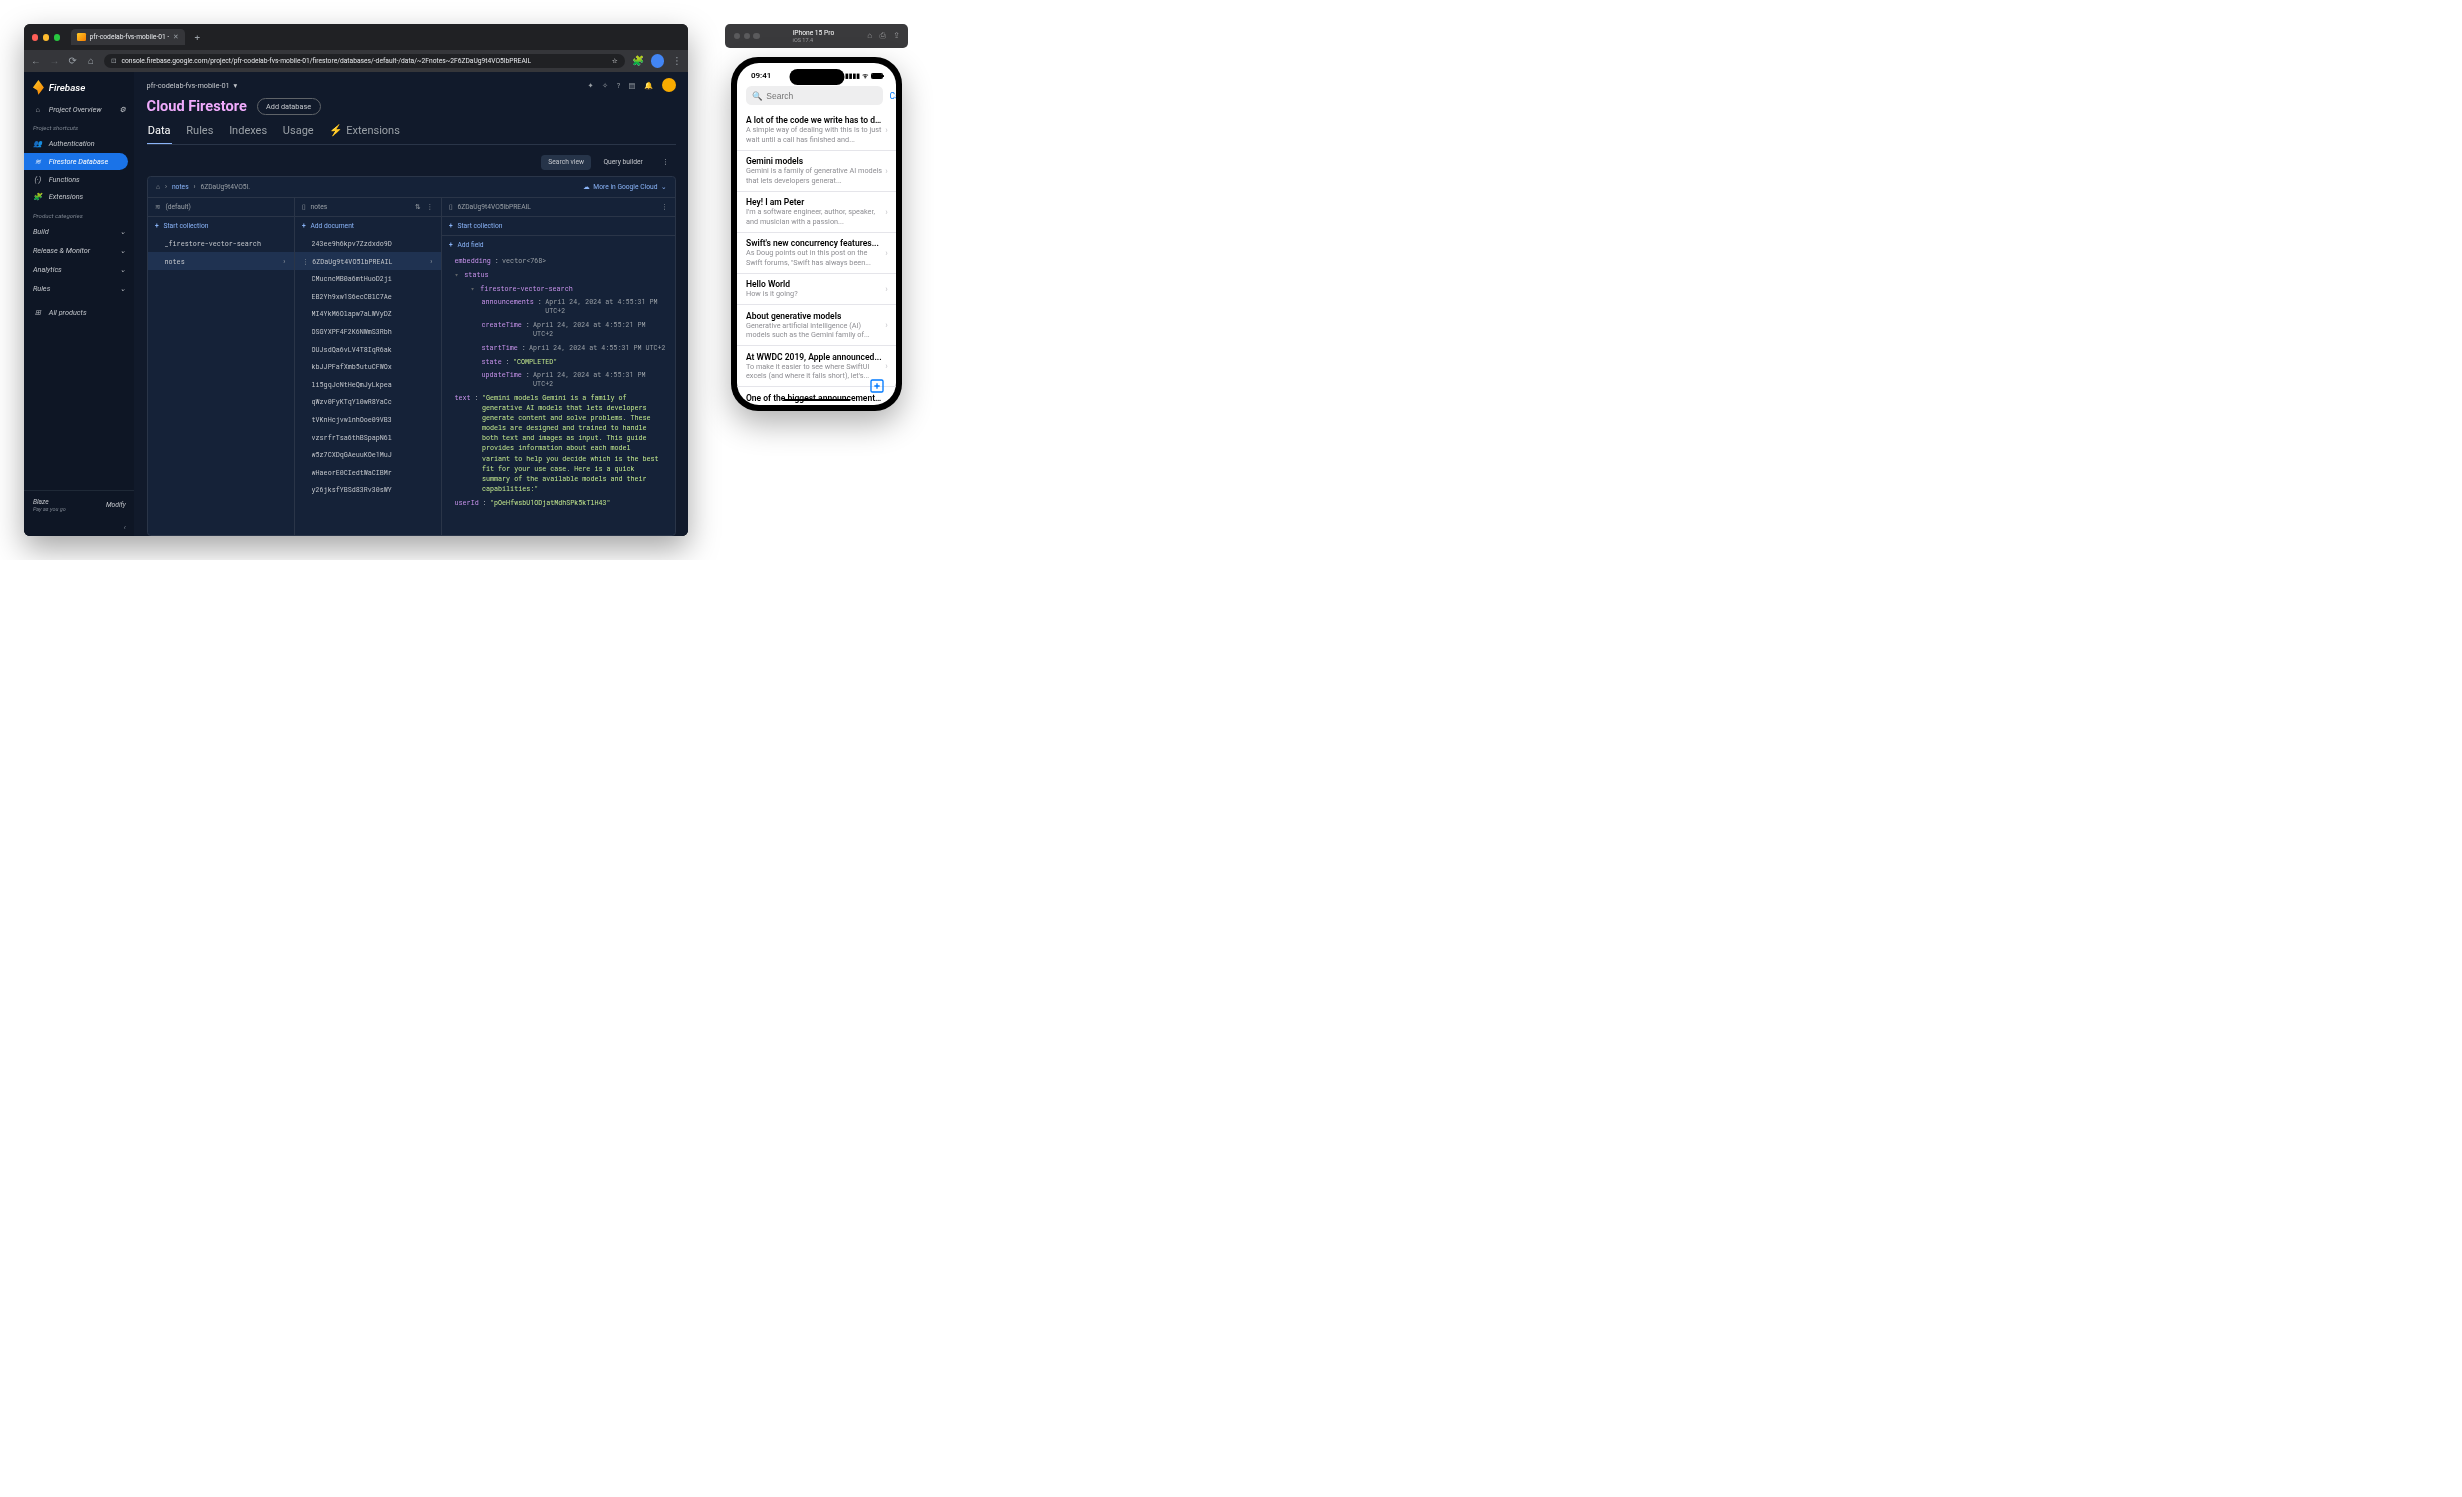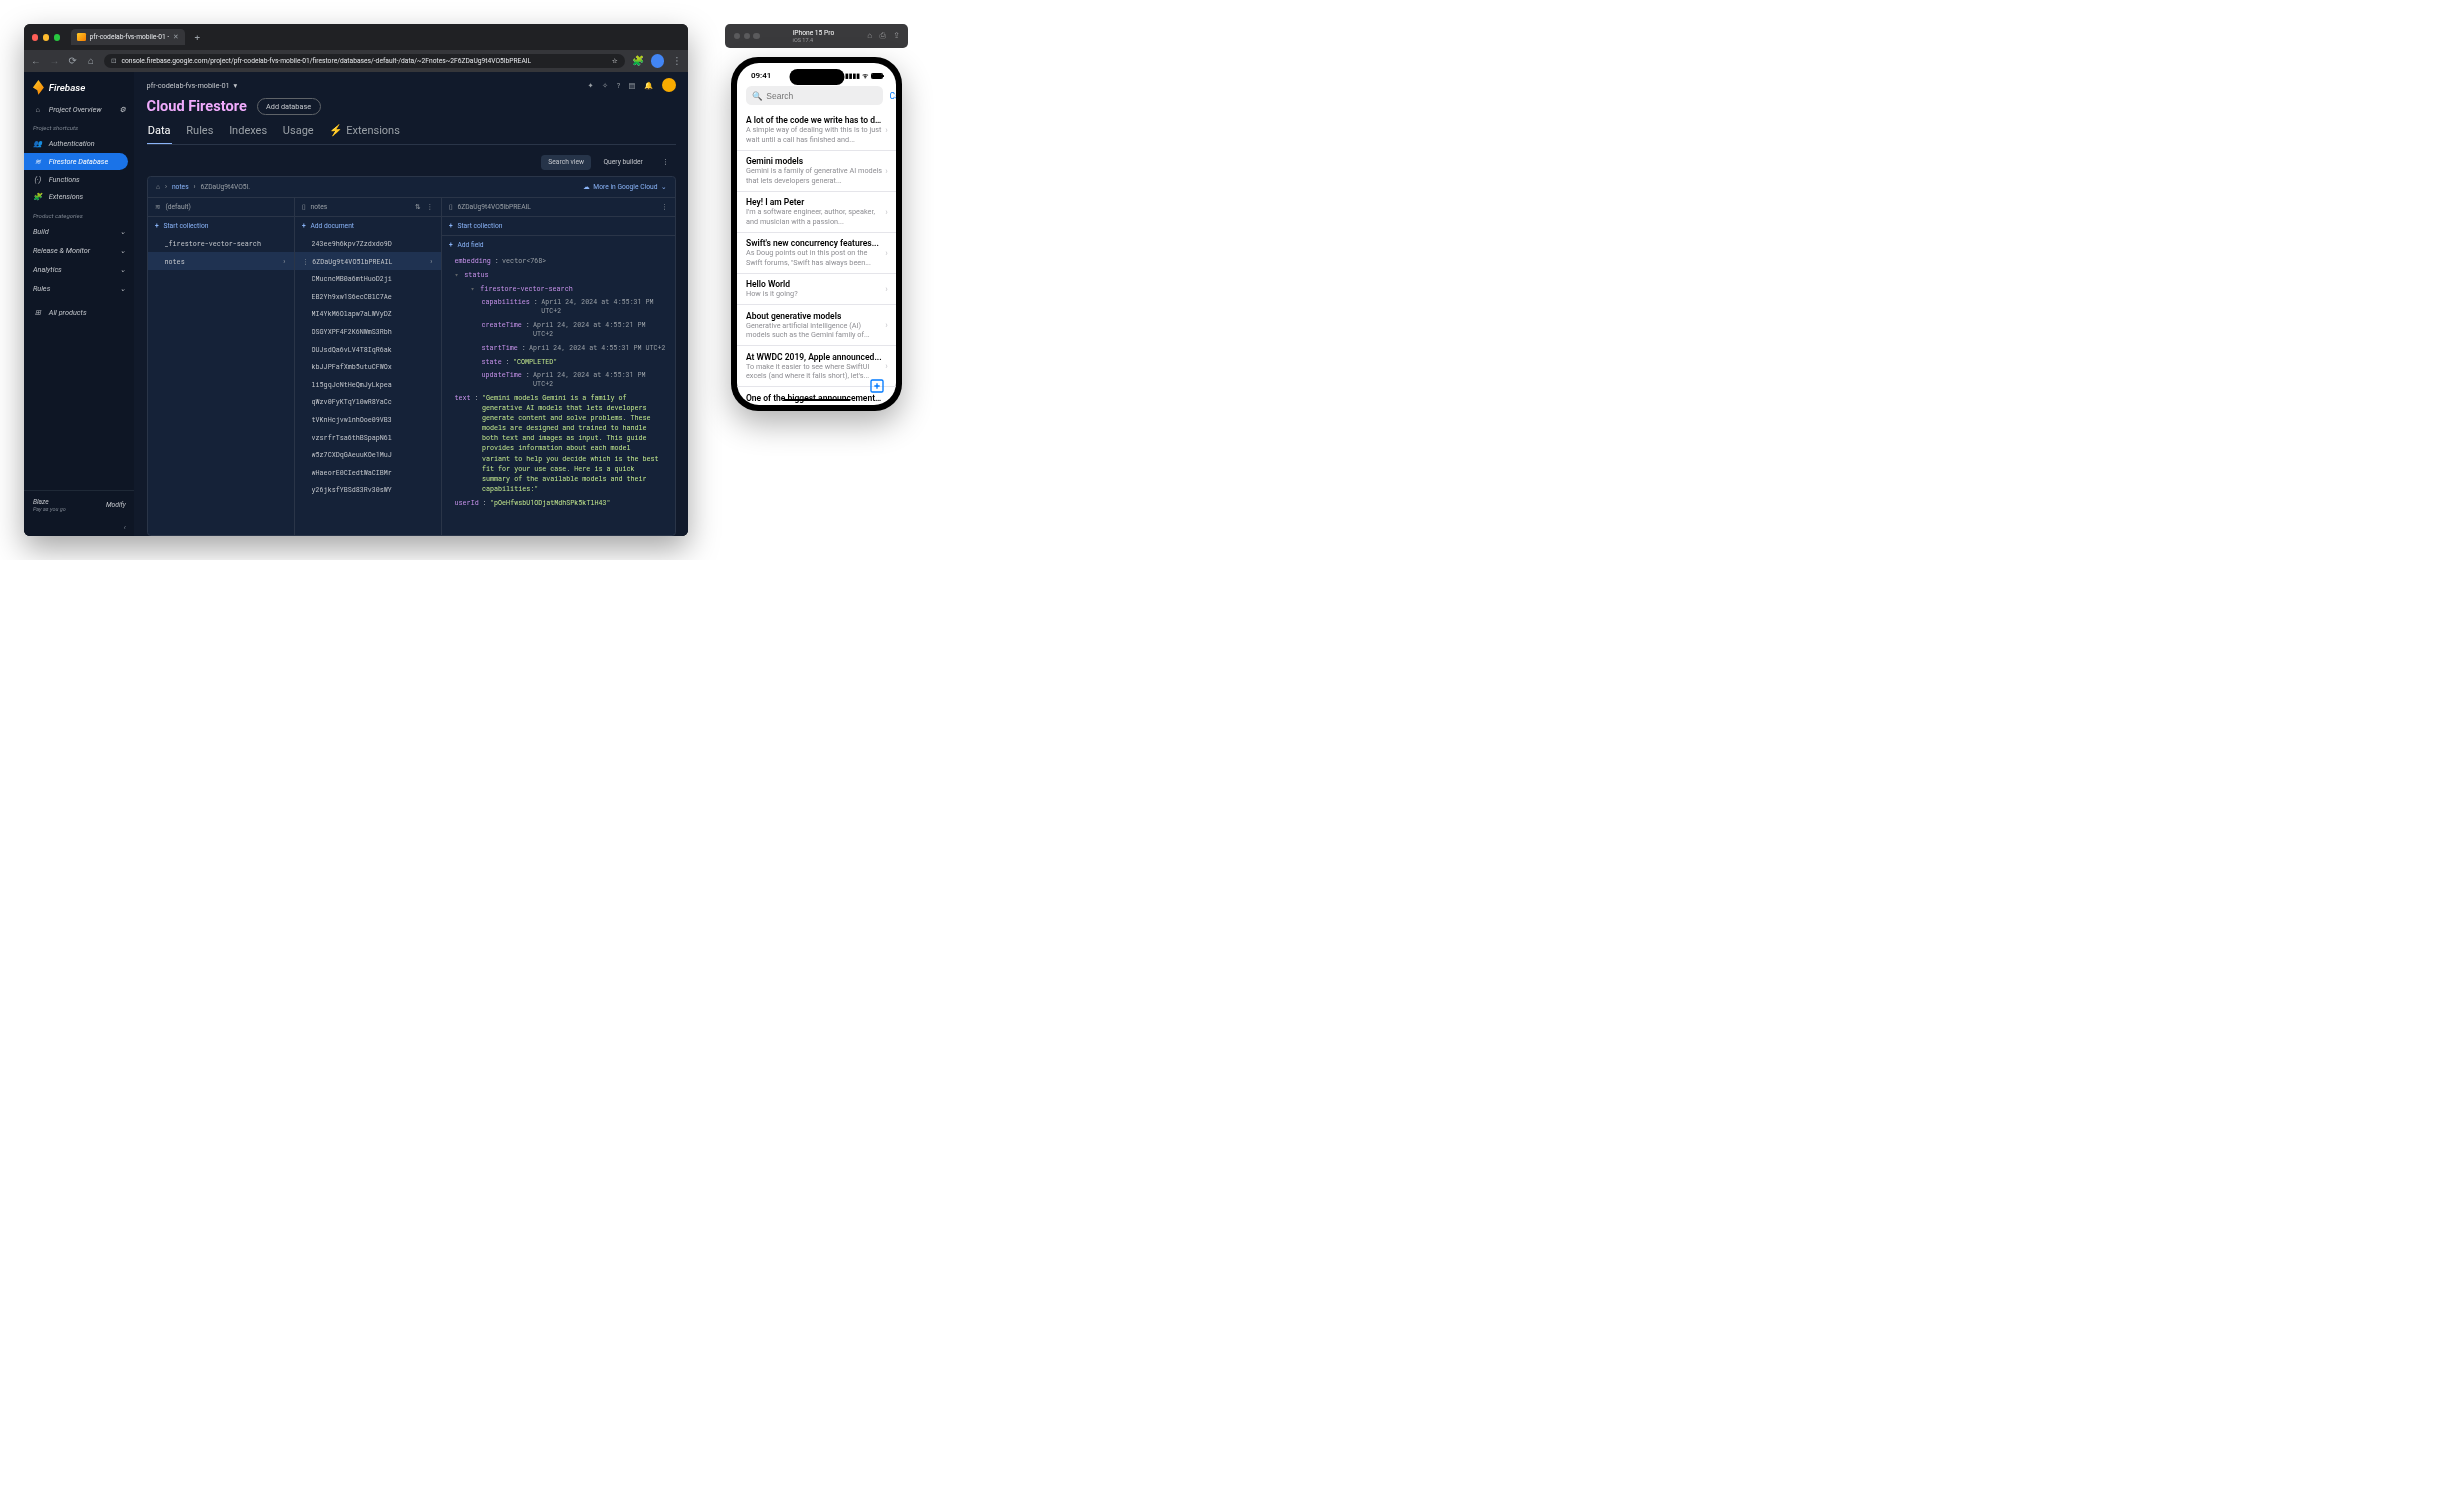--- a/index.html
+++ b/index.html
@@ -373,21 +373,21 @@
                 </div>
               <div class="field indent1"><span class="fkey">embedding</span>:<span class="ftime">vector&lt;768&gt;</span></div>
               <div class="field indent1">
                   <span class="caret">▾</span>
                   <span class="fkey">status</span>
                 </div>
               <div class="field indent2">
                   <span class="caret">▾</span>
                   <span class="fkey">firestore-vector-search</span>
                 </div>
-              <div class="field indent3"><span class="fkey">capabilities</span>:<span class="ftime">April 24, 2024 at 4:55:31 PM UTC+2</span></div>
+              <div class="field indent3"><span class="fkey">announcements</span>:<span class="ftime">April 24, 2024 at 4:55:31 PM UTC+2</span></div>
               <div class="field indent3"><span class="fkey">createTime</span>:<span class="ftime">April 24, 2024 at 4:55:21 PM UTC+2</span></div>
               <div class="field indent3"><span class="fkey">startTime</span>:<span class="ftime">April 24, 2024 at 4:55:31 PM UTC+2</span></div>
               <div class="field indent3"><span class="fkey">state</span>:<span class="fval">"COMPLETED"</span></div>
               <div class="field indent3"><span class="fkey">updateTime</span>:<span class="ftime">April 24, 2024 at 4:55:31 PM UTC+2</span></div>
               <div class="field indent1" style="align-items:flex-start"><span class="fkey">text</span>:<span class="text-val">"Gemini models Gemini is a family of generative AI models that lets developers generate content and solve problems. These models are designed and trained to handle both text and images as input. This guide provides information about each model variant to help you decide which is the best fit for your use case. Here is a quick summary of the available models and their capabilities:"</span></div>
               <div class="field indent1"><span class="fkey">userId</span>:<span class="fval">"pOeHfwsbU1ODjatMdhSPk5kTlH43"</span></div>
             </div>
           </div>
         </div>
 

